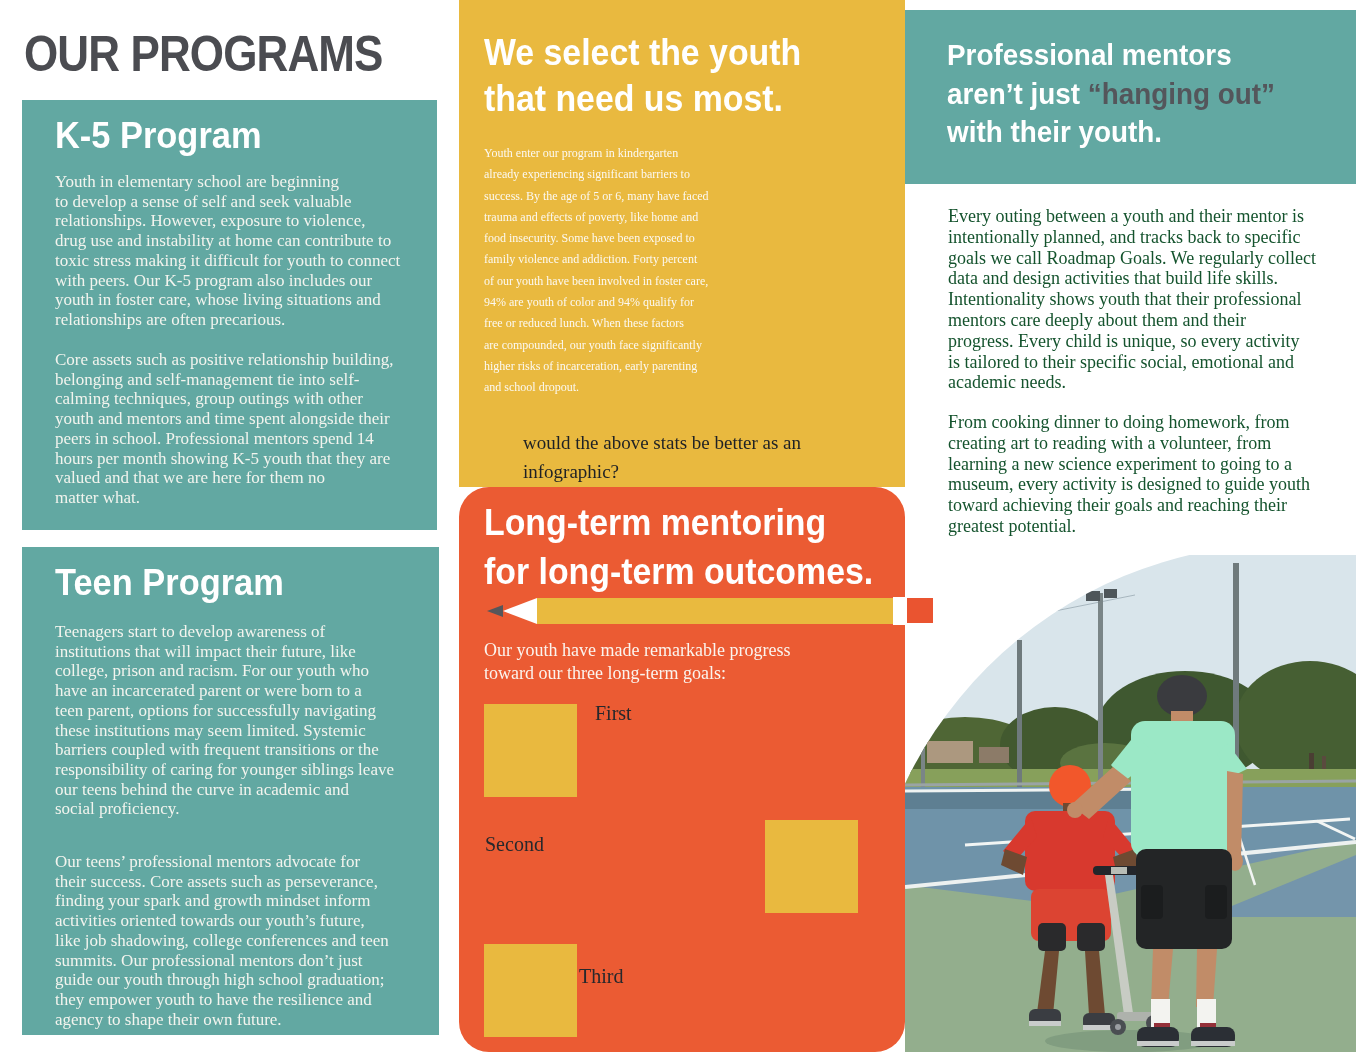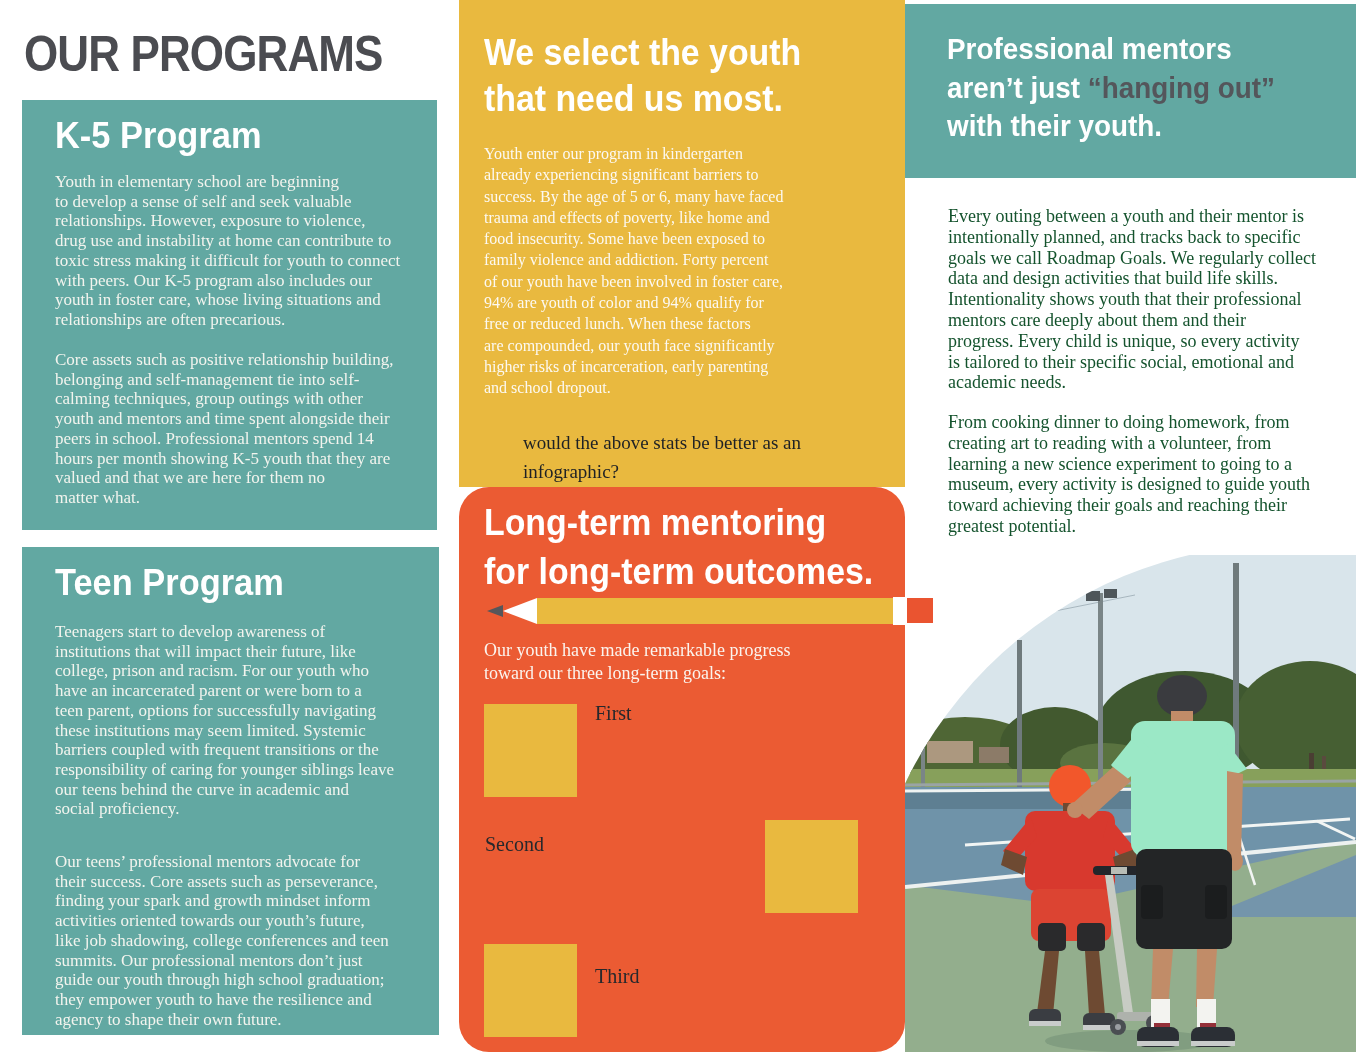--- a/index.html
+++ b/index.html
@@ -22,49 +22,49 @@
                transform:scaleX(0.93);transform-origin:0 0;}
   .teal-body{position:absolute;left:33px;width:372px;font-size:17px;line-height:19.7px;
              color:#F3F4EE;}
   .k5-p1{top:72px;} .k5-p2{top:250px;}
   .teen-p1{top:75px;} .teen-p2{top:305px;}
 
   
   .box-yellow{left:459px;top:0;width:446px;height:487px;background:#E9B93F;}
   .yellow-h{position:absolute;left:25px;top:30px;margin:0;font-size:36px;line-height:46px;
             color:#ffffff;transform:scaleX(0.94);transform-origin:0 0;}
-  .yellow-body{position:absolute;left:25px;top:143px;width:400px;font-size:16px;
+  .yellow-body{position:absolute;left:25px;top:143px;width:400px;font-size:12px;
                line-height:21.3px;color:#FCF9F2;}
   .note{position:absolute;left:64px;top:428px;width:340px;font-size:19px;line-height:29px;
         color:#1E2125;}
 
   
   .box-orange{left:459px;top:487px;width:446px;height:565px;background:#EB5B33;border-radius:30px;}
   .orange-h{position:absolute;left:25px;top:11px;margin:0;font-size:36px;line-height:49px;
             color:#ffffff;transform:scaleX(0.94);transform-origin:0 0;}
   .orange-intro{position:absolute;left:25px;top:152px;width:400px;font-size:18px;
                 line-height:23px;color:#FBF4EE;}
   .goal-square{position:absolute;width:93px;height:93px;background:#E9B93F;}
   .sq1{left:25px;top:217px;} .sq2{left:306px;top:333px;} .sq3{left:25px;top:457px;}
   .goal-label{position:absolute;font-size:20px;line-height:26px;color:#26282C;}
-  .lbl1{left:136px;top:213px;} .lbl2{left:26px;top:344px;} .lbl3{left:136px;top:476px;}
+  .lbl1{left:136px;top:213px;} .lbl2{left:26px;top:344px;} .lbl3{left:120px;top:476px;}
 
   
   .pencil-graphite{left:487px;top:605px;width:0;height:0;
     border-top:6px solid transparent;border-bottom:6px solid transparent;
     border-right:16px solid #56565A;}
   .pencil-wood{left:503px;top:598px;width:0;height:0;
     border-top:13px solid transparent;border-bottom:13px solid transparent;
     border-right:34px solid #ffffff;}
   .pencil-body{left:537px;top:598px;width:356px;height:26px;background:#E9BA3F;}
   .pencil-gap{left:893px;top:597px;width:14px;height:28px;background:#ffffff;}
   .pencil-eraser{left:907px;top:598px;width:26px;height:25px;background:#EA5430;}
 
   
-  .box-teal-right{left:905px;top:4px;width:451px;height:174px;background:#62A8A2;}
+  .box-teal-right{left:905px;top:10px;width:451px;height:174px;background:#62A8A2;}
   .right-h{position:absolute;left:42px;top:26px;font-size:29px;line-height:38.5px;
            color:#ffffff;transform:scaleX(0.96);transform-origin:0 0;}
   .quote-gray{color:#54565B;}
   .right-body{position:absolute;left:948px;width:384px;font-size:18px;line-height:20.8px;
               color:#14532d;margin-top:6px;}
   .r-p1{top:200px;} .r-p2{top:406px;}
   .photo-wrap{left:905px;top:555px;width:451px;height:497px;}
 </style>
 </head>
 <body>

